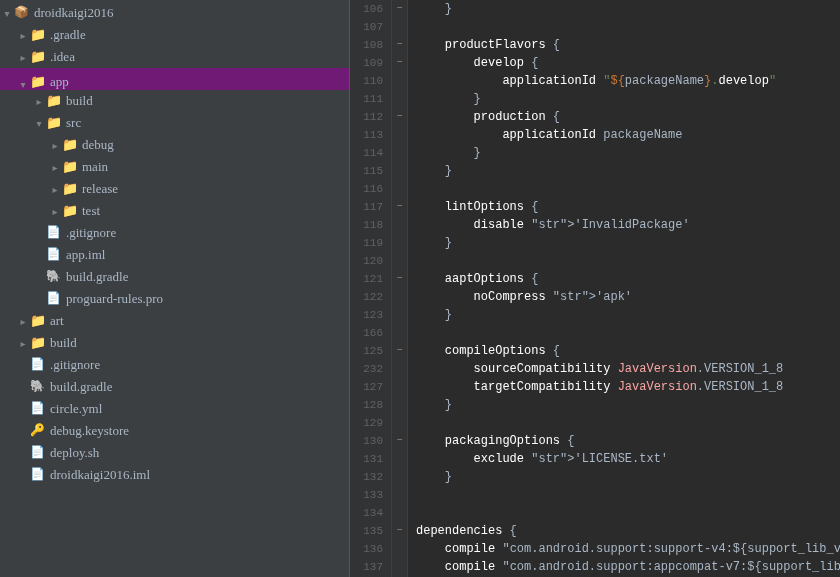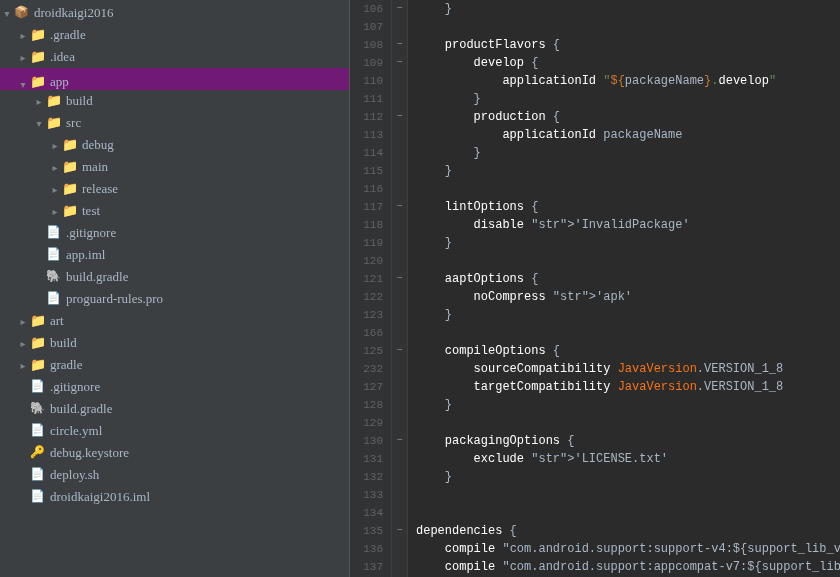--- a/index.html
+++ b/index.html
@@ -180,21 +180,21 @@
       line-height: 18px;
       white-space: pre;
       font-family: 'Courier New', monospace;
       font-size: 12px;
     }
 
     
     .kw { color: #ffffff; } 
     .str { color: #6a8759; } 
     .id { color: #a9b7c6; } 
-    .cls { color: #f97316; } 
+    .cls { color: #fca5a5; } 
     .ul { }
     .dollar { color: #cc7832; }
 
     
     #sidebar::-webkit-scrollbar,
     #editor::-webkit-scrollbar { width: 8px; height: 8px; }
     #sidebar::-webkit-scrollbar-track,
     #editor::-webkit-scrollbar-track { background: #3c3f41; }
     #sidebar::-webkit-scrollbar-thumb,
     #editor::-webkit-scrollbar-thumb { background: #5a5a5a; border-radius: 4px; }
@@ -292,26 +292,20 @@
       <span class="indent" style="width: 16px;"></span>
       <span class="arrow closed"></span>
       <span class="icon icon-folder"></span>
       <span class="tree-label">art</span>
     </div>
     <div class="tree-item">
       <span class="indent" style="width: 16px;"></span>
       <span class="arrow closed"></span>
       <span class="icon icon-folder"></span>
       <span class="tree-label">build</span>
-    </div>
-    <div class="tree-item">
-      <span class="indent" style="width: 16px;"></span>
-      <span class="arrow closed"></span>
-      <span class="icon icon-folder"></span>
-      <span class="tree-label">gradle</span>
     </div>
     <div class="tree-item">
       <span class="indent" style="width: 16px;"></span>
       <span class="arrow empty"></span>
       <span class="icon icon-gitignore"></span>
       <span class="tree-label">.gitignore</span>
     </div>
     <div class="tree-item">
       <span class="indent" style="width: 16px;"></span>
       <span class="arrow empty"></span>

